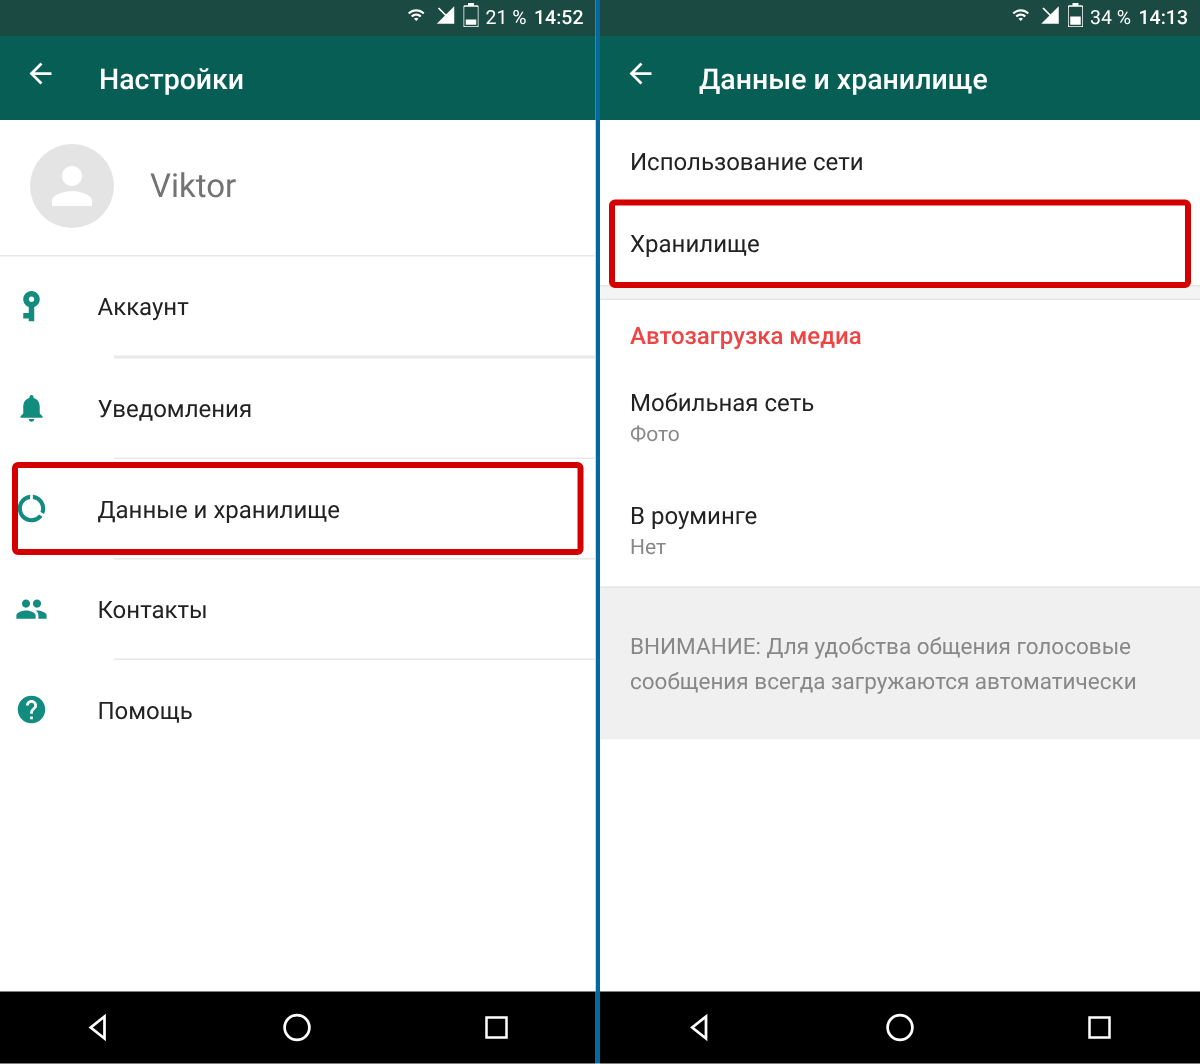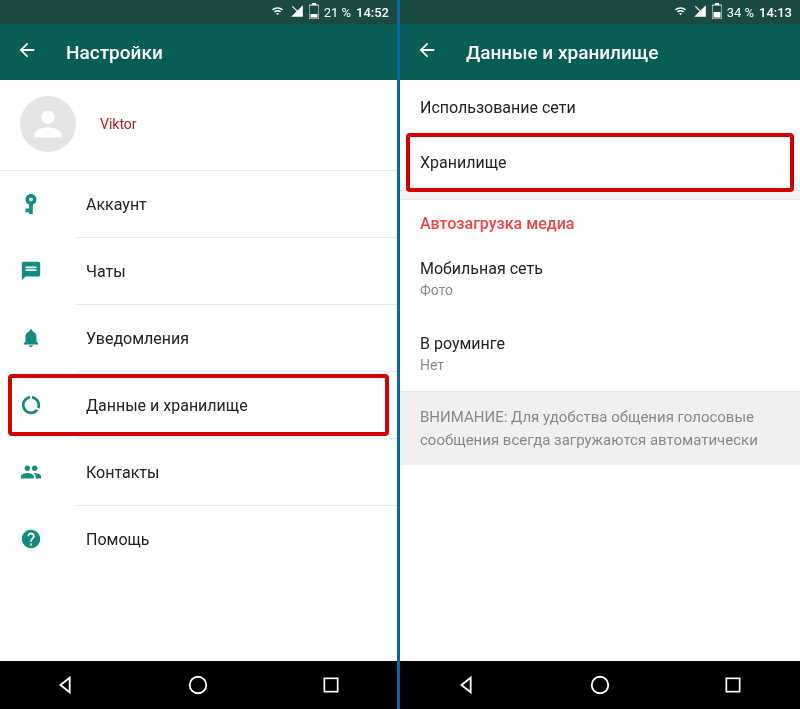--- a/index.html
+++ b/index.html
@@ -54,28 +54,28 @@
     .avatar {
       width: 56px;
       height: 56px;
       border-radius: 50%;
       background: #e4e4e4;
       display:flex;
       align-items:center;
       justify-content:center;
     }
     .avatar svg { width: 40px; height: 40px; fill: #fff; }
-    .profile-name { font-size: 14px; color: #b91c1c; }
+    .profile-name { font-size: 22px; color: #737373; }
     .divider { height: 1px; background: #e8e8e8; margin-left: 76px; }
     .divider.full { margin-left: 0; }
     .menu-item {
       display: flex;
       align-items: center;
-      padding: 22px 20px;
-      gap: 44px;
+      padding: 22px 10px;
+      gap: 33px;
       position: relative;
     }
     .menu-icon { width: 22px; height: 22px; display:flex; align-items:center; justify-content:center; color:#128c7e; }
     .menu-icon svg { width: 22px; height: 22px; fill: #128c7e; }
     .menu-label { font-size: 16px; color: #222; }
     .highlight-box {
       position: absolute;
       border: 4px solid #d40000;
       border-radius: 4px;
       pointer-events: none;
@@ -91,21 +91,21 @@
     .list-item .subtitle { font-size: 14px; color: #888; margin-top: 4px; }
     .section-header {
       padding: 14px 20px 8px 20px;
       font-size: 16px;
       font-weight: 500;
       color: #ef4444;
     }
     .section-gap { height: 10px; background: #f4f4f4; border-top: 1px solid #e6e6e6; border-bottom: 1px solid #e6e6e6; }
     .warning-block {
       background: #f0f0f0;
-      padding: 14px 20px;
+      padding: 28px 20px;
       color: #888;
       font-size: 15px;
       line-height: 1.5;
       border-top: 1px solid #e6e6e6;
     }
     .highlight-right {
       left: 6px; right: 6px; top: -2px; bottom: -2px;
     }
 
     
@@ -163,28 +163,20 @@
     <div class="menu-item">
       <span class="menu-icon">
           <svg viewBox="0 0 24 24">
             <path d="M12.65 10C11.83 7.67 9.61 6 7 6c-3.31 0-6 2.69-6 6s2.69 6 6 6c2.61 0 4.83-1.67 5.65-4H17v4h4v-4h2v-4H12.65zM7 14c-1.1 0-2-.9-2-2s.9-2 2-2 2 .9 2 2-.9 2-2 2z" transform="rotate(90 12 12)"></path>
           </svg>
         </span>
       <span class="menu-label">Аккаунт</span>
     </div>
     <div class="divider"></div>
 
-    <div class="menu-item">
-      <span class="menu-icon">
-          <svg viewBox="0 0 24 24">
-            <path d="M20 2H4c-1.1 0-2 .9-2 2v18l4-4h14c1.1 0 2-.9 2-2V4c0-1.1-.9-2-2-2zm-2 10H6v-2h12v2zm0-3H6V7h12v2z"></path>
-          </svg>
-        </span>
-      <span class="menu-label">Чаты</span>
-    </div>
     <div class="divider"></div>
 
     <div class="menu-item">
       <span class="menu-icon">
           <svg viewBox="0 0 24 24">
             <path d="M12 22c1.1 0 2-.9 2-2h-4c0 1.1.9 2 2 2zm6-6v-5c0-3.07-1.63-5.64-4.5-6.32V4c0-.83-.67-1.5-1.5-1.5s-1.5.67-1.5 1.5v.68C7.64 5.36 6 7.92 6 11v5l-2 2v1h16v-1l-2-2z"></path>
           </svg>
         </span>
       <span class="menu-label">Уведомления</span>
     </div>

